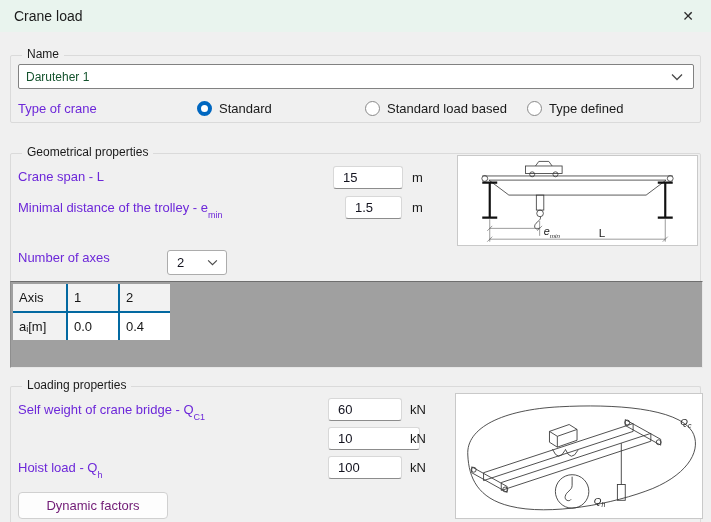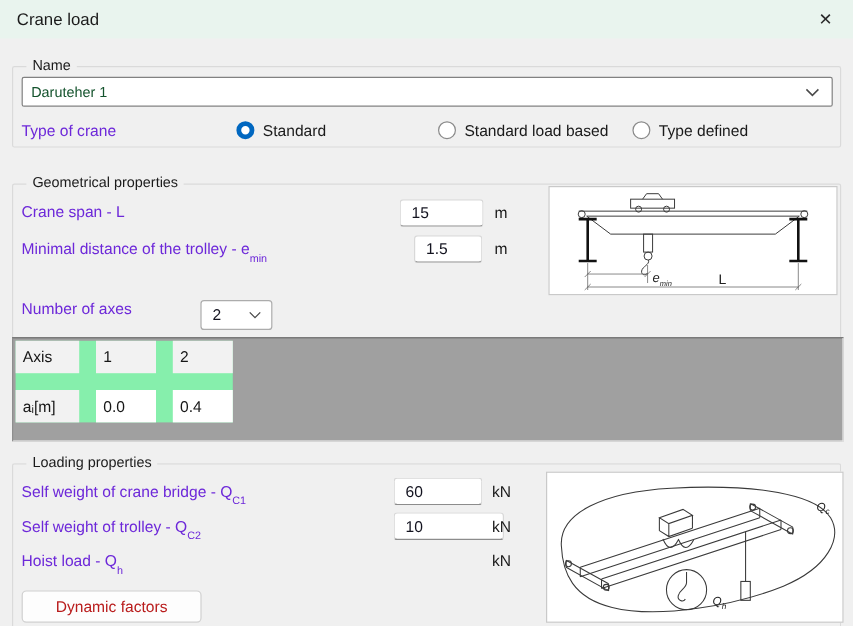--- a/index.html
+++ b/index.html
@@ -69,41 +69,41 @@
   .dropdown .chev { margin-right:8px; }
   
   .table-area {
     position:absolute; left:10px; top:281px; width:693px; height:87px;
     background:#a0a0a0; border-top:1px solid #6e6e6e; border-left:1px solid #8e8e8e;
     border-right:1px solid #e8e8e8; border-bottom:1px solid #e8e8e8;
   }
   .axes-grid {
     position:absolute; left:2px; top:2px;
     display:grid; grid-template-columns:53px 50px 50px; grid-template-rows:27px 27px;
-    gap:14px; background:#86efac;
+    gap:2px; background:#0369a1;
   }
   .cell {
     display:flex; align-items:center; padding-left:6px;
     font-size:13px; color:#161616;
   }
   .cell.hdr { background:#f2f2f2; }
   .cell.val { background:#ffffff; }
   
   .pic {
     position:absolute; background:#ffffff; border:1px solid #c9c9c9;
   }
   .pic-geom { left:457px; top:155px; width:241px; height:91px; }
   .pic-load { left:455px; top:393px; width:248px; height:126px; }
   .pic svg { display:block; width:100%; height:100%; }
   
   .btn {
     position:absolute; left:18px; top:492px; width:150px; height:27px;
     background:#fdfdfd; border:1px solid #d0d0d0; border-radius:4px;
     display:flex; align-items:center; justify-content:center;
-    font-size:13px; color:#b91c1c;
+    font-size:13px; color:#701a75;
   }
 </style>
 </head>
 <body>
 
 <div class="dialog">
 
   <div class="titlebar">
     <span class="title">Crane load</span>
     <span class="close-btn">✕</span>
@@ -206,25 +206,25 @@
   </div>
 
   <div class="group g-load">
     <span class="group-legend">Loading properties</span>
   </div>
 
   <span class="lbl" style="left:18px; top:402px;"><span>Self weight of crane bridge - Q</span><sub class="s">C1</sub></span>
   <input class="field" style="left: 328px; top: 398px; width: 74px;" value="60">
   <span class="unit" style="left:410px; top:402px;">kN</span>
 
-  <span class="lbl" style="left:18px; top:431px;"><span>Self weight of trolley - Q</span><sub class="s">C2</sub></span>
   <input class="field" style="left: 328px; top: 427px; width: 92px;" value="10">
   <span class="unit" style="left:410px; top:431px;">kN</span>
 
   <span class="lbl" style="left:18px; top:460px;"><span>Hoist load - Q</span><sub class="s">h</sub></span>
+  <input class="field" style="left: 328px; top: 456px; width: 74px;" value="100">
   <span class="unit" style="left:410px; top:460px;">kN</span>
 
   <div class="btn">Dynamic factors</div>
 
   <div class="pic pic-load">
     <svg viewBox="0 0 250 126">
       <g fill="none" stroke="#3a3a3a" stroke-width="0.9">
 
         <path d="M12 62 C10 34 48 16 105 13 C160 10 225 14 240 38 C250 55 238 80 200 96 C160 112 95 124 55 114 C22 106 13 85 12 62 Z"></path>
 

